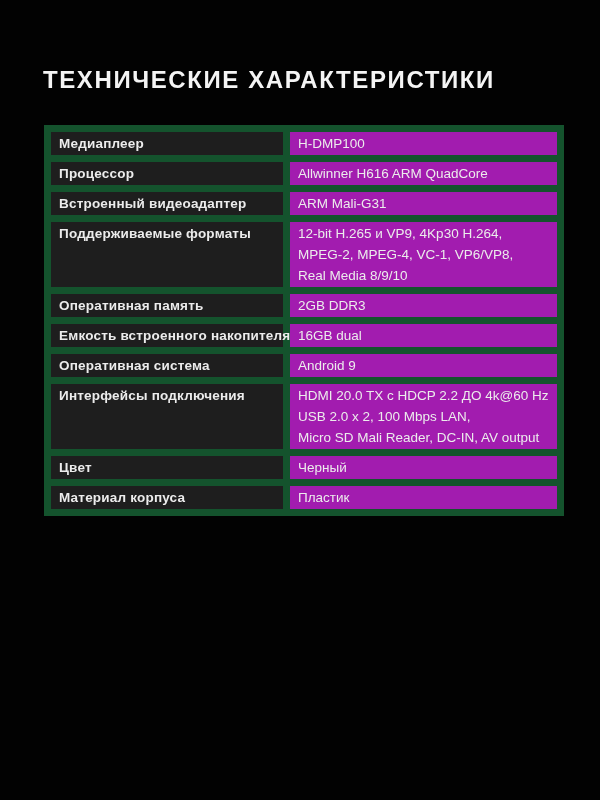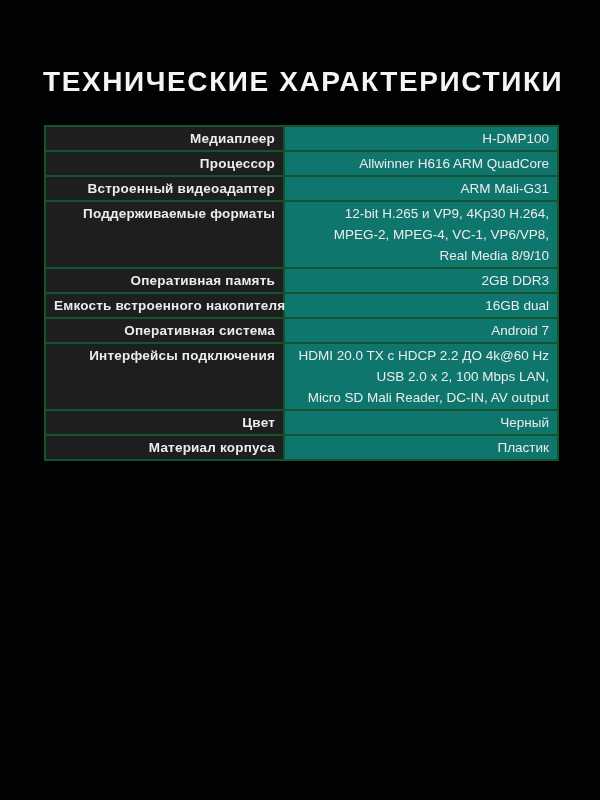--- a/index.html
+++ b/index.html
@@ -18,52 +18,51 @@
     height: 800px;
     background: #020202;
     overflow: hidden;
   }
   .page-title {
     position: absolute;
     left: 43px;
     top: 66px;
     margin: 0;
     color: #f4f4f4;
-    font-size: 28px;
+    font-size: 24px;
     font-weight: bold;
     letter-spacing: 1.6px;
     white-space: nowrap;
   }
   table.spec-table {
     position: absolute;
     left: 44px;
     top: 125px;
     width: 513px;
     table-layout: fixed;
     border-collapse: collapse;
     border: 2px solid #cdcdcd;
   }
   table.spec-table td {
-    border: 2px solid #14532d;
+    border: 7px solid #14532d;
     color: #ececec;
     font-size: 13.5px;
     line-height: 21px;
     padding: 1px 8px;
     vertical-align: top;
     white-space: nowrap;
     overflow: visible;
-    text-align: right;
   }
   td.label-cell {
     background: #1e1e1e;
     font-weight: bold;
     letter-spacing: 0.2px;
   }
   td.value-cell {
-    background: #0f766e;
+    background: #a21caf;
     font-weight: normal;
   }
   .value-line {
     white-space: nowrap;
   }
 </style>
 </head>
 <body>
 
 <div class="page">
@@ -109,21 +108,21 @@
         </tr>
         <tr>
           <td class="label-cell">Емкость встроенного накопителя</td>
           <td class="value-cell">
             <div class="value-line">16GB dual</div>
           </td>
         </tr>
         <tr>
           <td class="label-cell">Оперативная система</td>
           <td class="value-cell">
-            <div class="value-line">Android  7</div>
+            <div class="value-line">Android  9</div>
           </td>
         </tr>
         <tr>
           <td class="label-cell">Интерфейсы подключения</td>
           <td class="value-cell">
             <div class="value-line">HDMI 20.0 TX с HDCP 2.2 ДО 4k@60 Hz</div>
             <div class="value-line">USB 2.0 x 2, 100 Mbps LAN,</div>
             <div class="value-line">Micro SD Mali Reader, DC-IN, AV output</div>
           </td>
         </tr>

